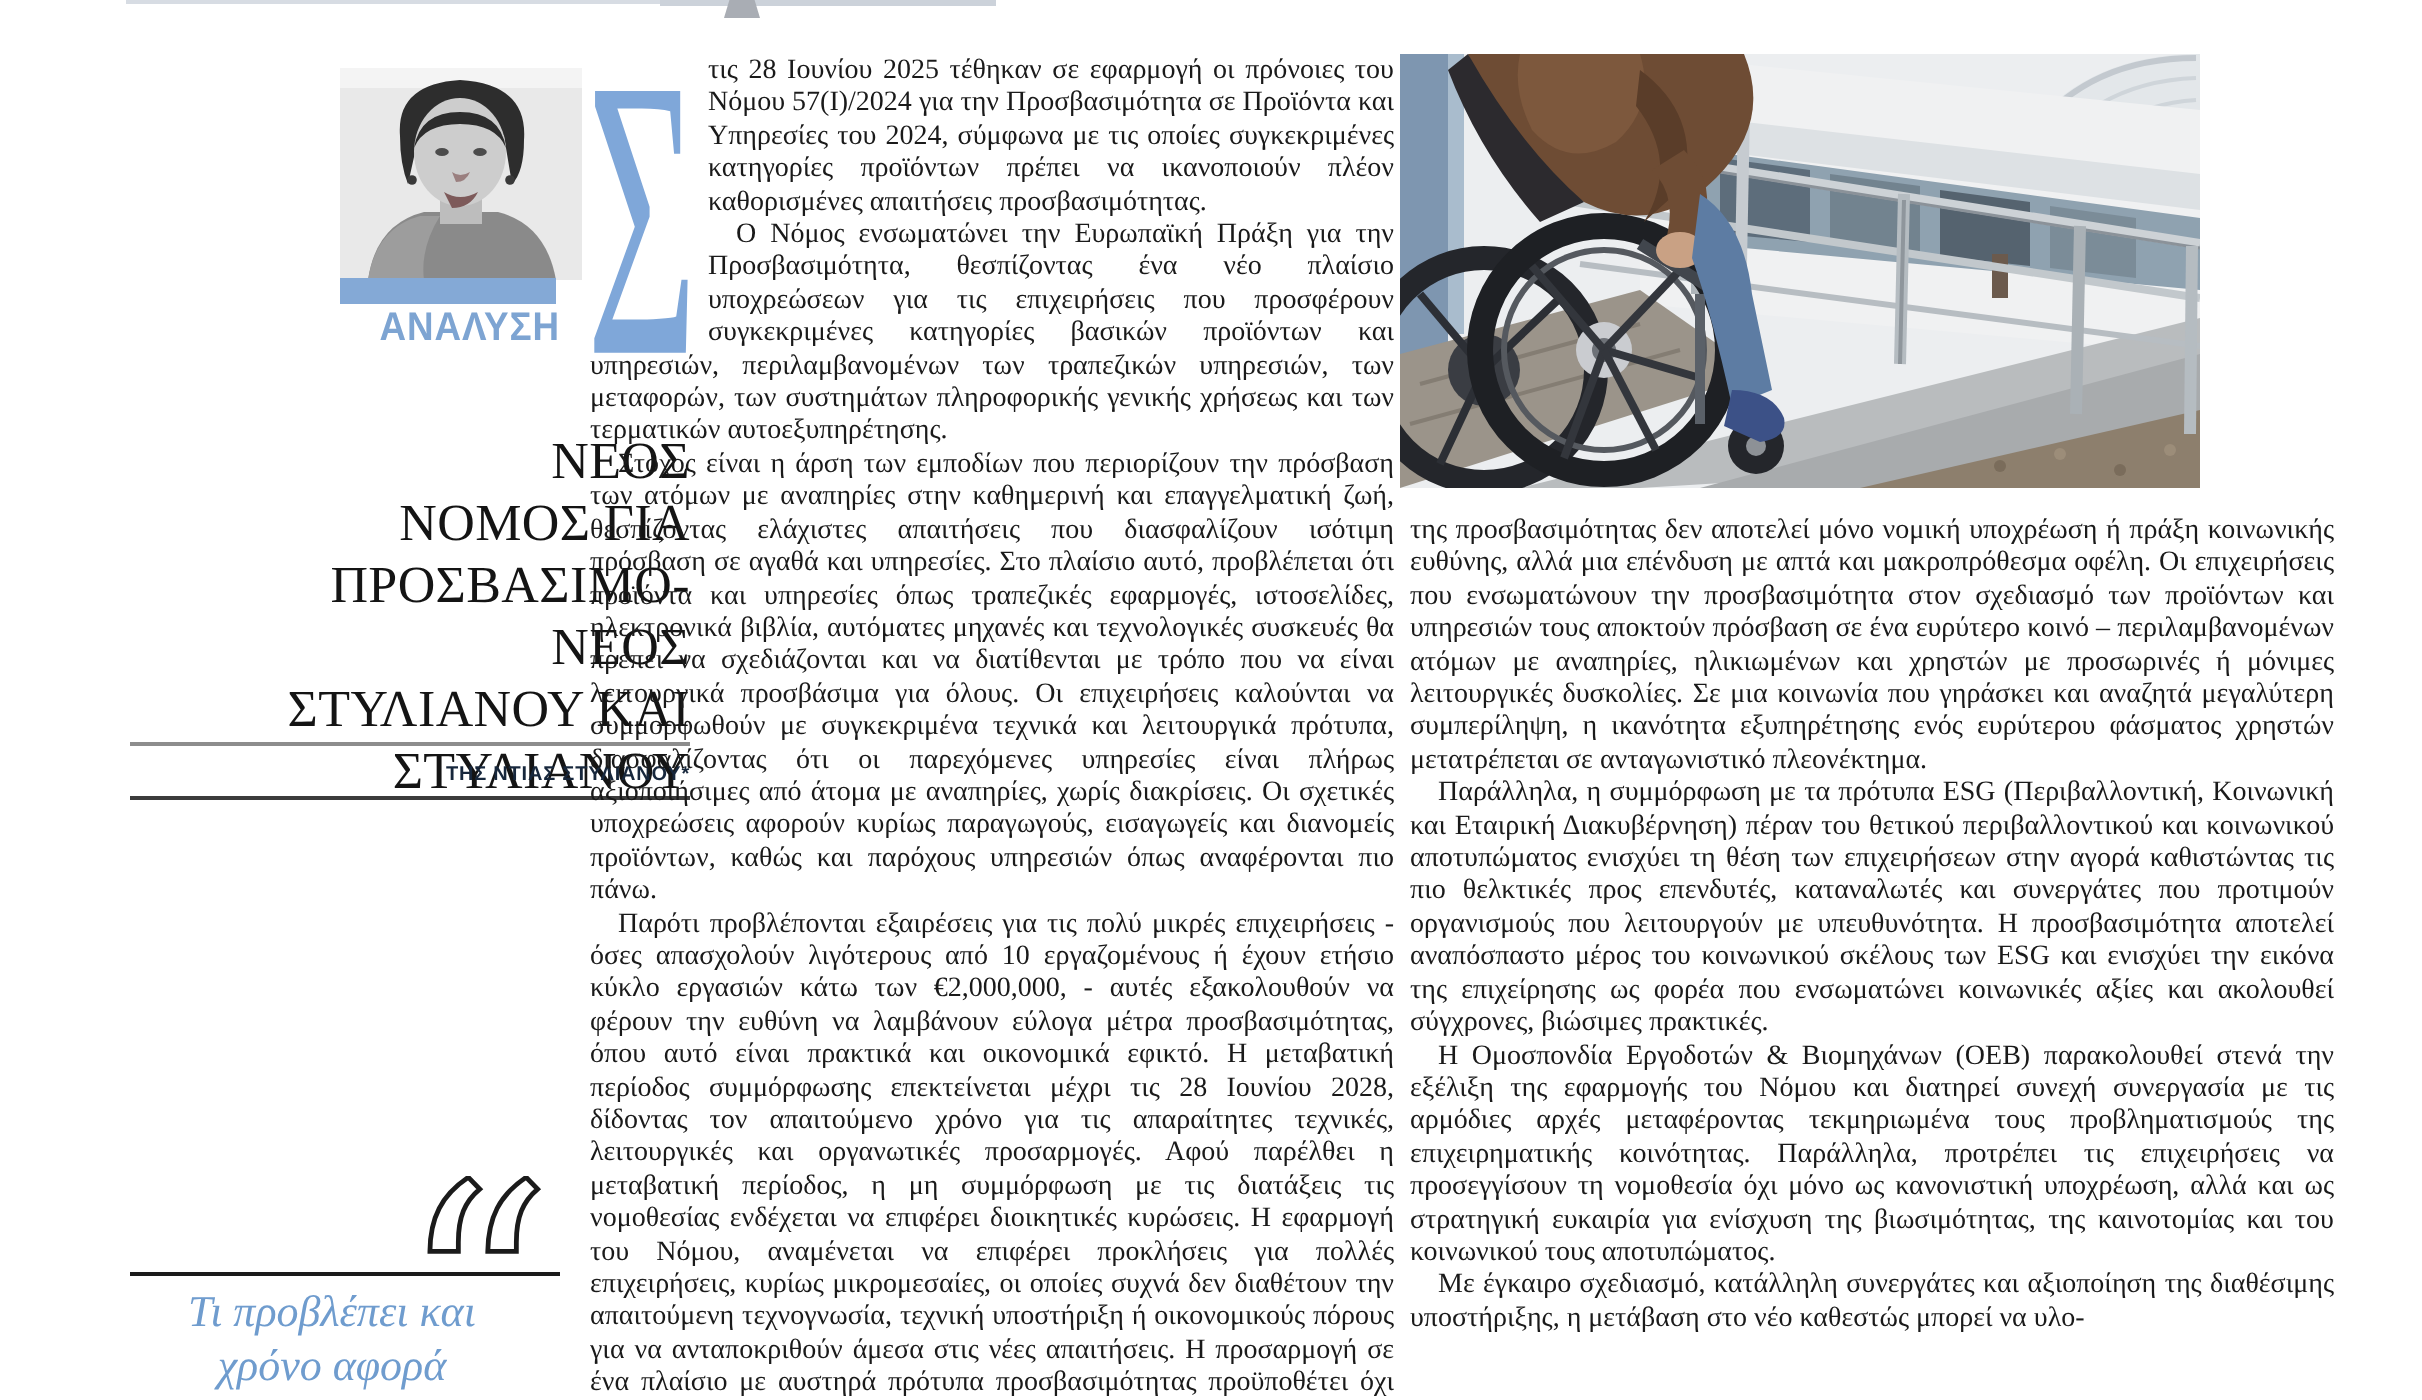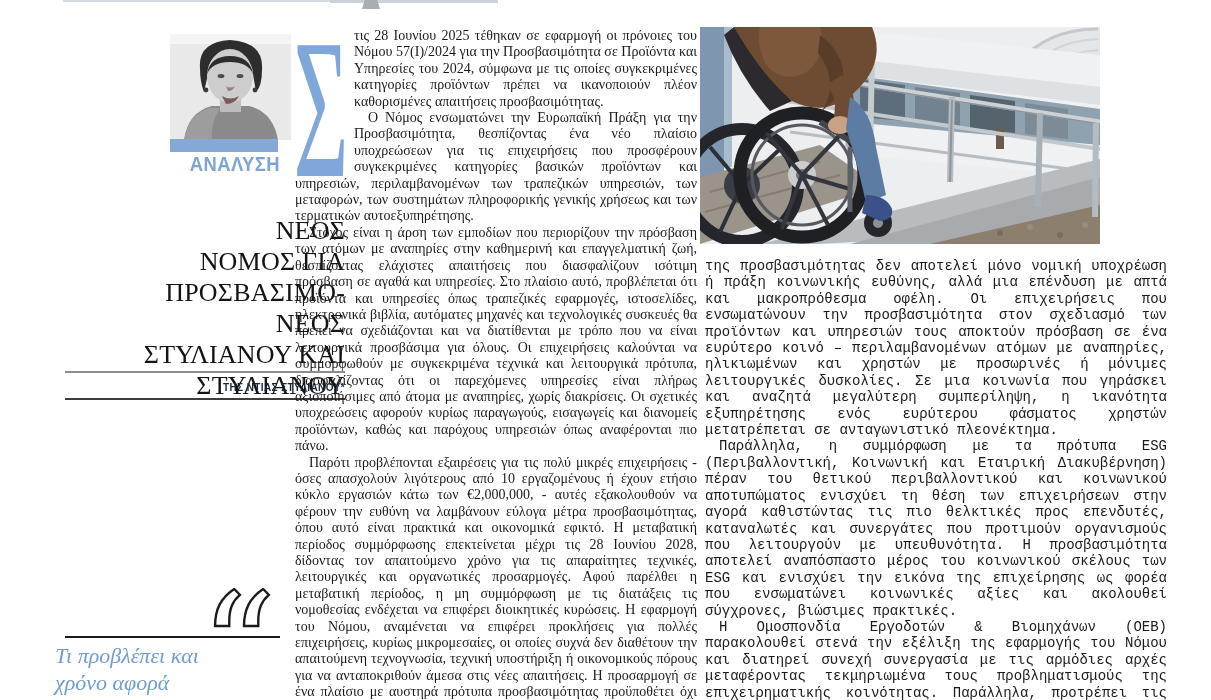--- a/index.html
+++ b/index.html
@@ -38,41 +38,41 @@
     padding:4px 0 3px 0; text-align:right;
   }
   .byline-box span {
     font-family:"Liberation Sans","DejaVu Sans",sans-serif;
     font-weight:bold; font-size:10px; color:#17273c; letter-spacing:0.4px;
   }
   .quote-rule { position:absolute; left:65px; top:636px; width:215px; height:2px; background:#1b1b1b; }
   .quote-icon { position:absolute; left:192px; top:588px; width:92px; height:50px; }
   .teaser {
     position:absolute; left:55px; top:642px; width:222px;
-    text-align:left; font-style:italic; font-size:22px; line-height:27px;
+    text-align:center; font-style:italic; font-size:22px; line-height:27px;
     color:#6f9cce;
   }
 
   
   .mid-col {
     position:absolute; left:295px; top:28px; width:402px; height:672px;
     font-size:14px; line-height:16.4px; text-align:justify; overflow:hidden;
   }
   .mid-col p { margin:0; }
   .mid-col p.ind { text-indent:14px; }
   .dropcap-float { float:left; width:52px; height:141px; margin-right:7px; position:relative; }
   .dropcap-float svg { position:absolute; left:0; top:2px; overflow:visible; }
 
   
   .photo { position:absolute; left:700px; top:27px; width:400px; height:217px; overflow:hidden; }
   .right-col {
     position:absolute; left:705px; top:258px; width:462px; height:442px;
     font-size:14px; line-height:16.4px; text-align:justify; overflow:hidden;
   }
-  .right-col p { margin:0;font-family:Liberation Mono, monospace; }
+  .right-col p { margin:0; }
   .right-col p.ind { text-indent:14px; }
 </style>
 </head>
 <body>
 
 <div class="page">
 
   <div class="frag frag-a"></div>
   <div class="frag frag-b"></div>
   <div class="frag frag-c"></div>

